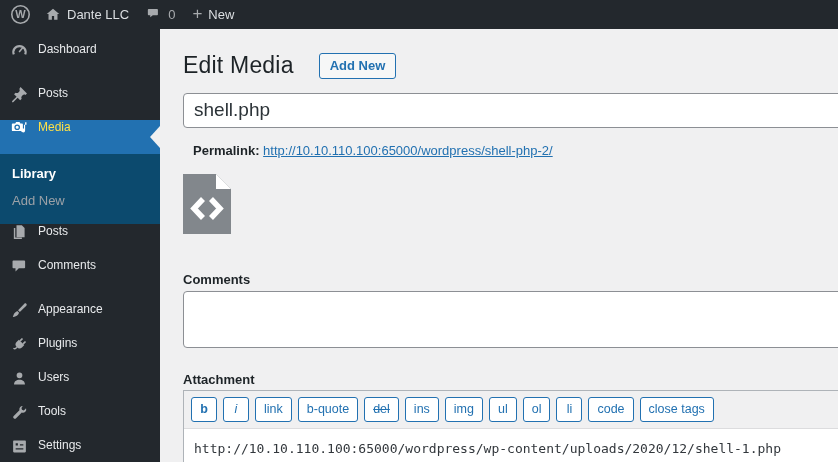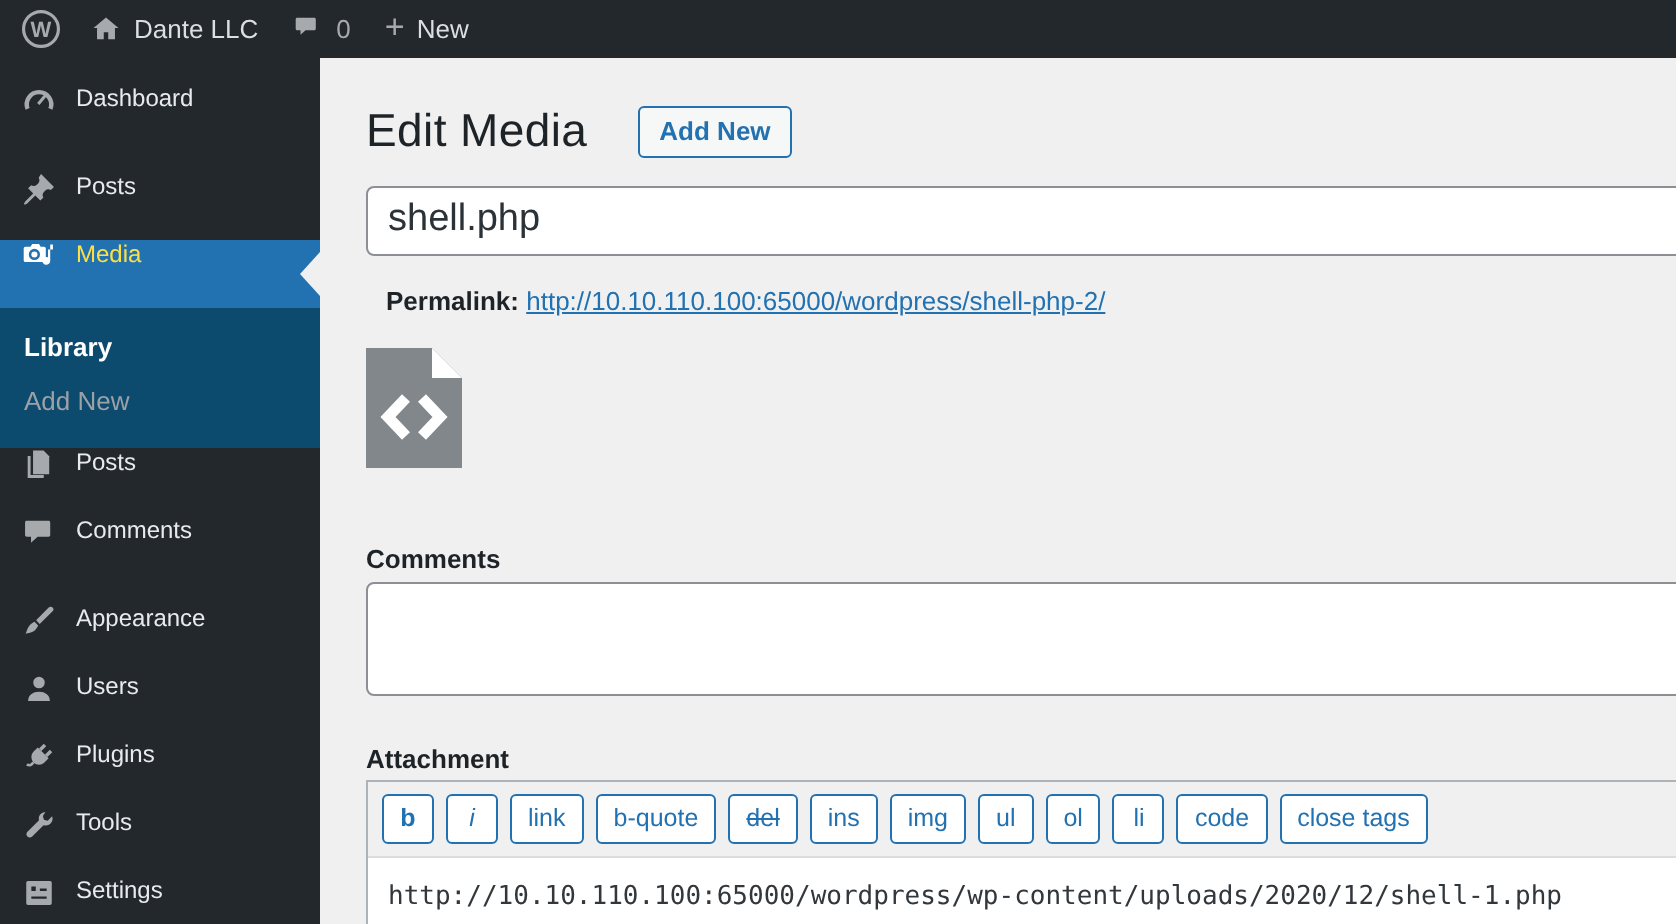--- a/index.html
+++ b/index.html
@@ -252,37 +252,37 @@
       <svg width="17" height="17" viewBox="0 0 20 20">
         <path fill="currentColor" d="M18 2c.8.8.6 1.7 0 2.3l-7.6 7.4-2.1-2.1L15.7 2c.6-.6 1.7-.6 2.3 0zM7.4 10.5l2.1 2.1s-1 2.5-2.7 3.5c-1.3.8-4.6 1.5-4.6 1.5s.9-3.2 1.8-4.4c1-1.5 3.4-2.7 3.4-2.7z"></path>
       </svg>
     </span>
     <span>Appearance</span>
   </div>
 
   <div class="menu-item">
     <span class="mi-icon">
       <svg width="17" height="17" viewBox="0 0 20 20">
-        <path fill="currentColor" d="M10 2.8a3.4 3.4 0 1 1 0 6.8 3.4 3.4 0 0 1 0-6.8zM3.6 17c0-3.4 2.7-5.4 6.4-5.4s6.4 2 6.4 5.4z"></path>
-      </svg>
-    </span>
-    <span>Users</span>
-  </div>
-
-  <div class="menu-item">
-    <span class="mi-icon">
-      <svg width="17" height="17" viewBox="0 0 20 20">
         <g transform="rotate(45 10 10)">
           <path d="M7.5 2.5v4M12.5 2.5v4" stroke="currentColor" stroke-width="2"></path>
           <path fill="currentColor" d="M5.5 6.5h9V10a4.5 4.5 0 0 1-4.5 4.5A4.5 4.5 0 0 1 5.5 10z"></path>
           <path d="M10 14.5v1.6c0 1-.8 1.9-2 1.9" fill="none" stroke="currentColor" stroke-width="1.6"></path>
         </g>
       </svg>
     </span>
     <span>Plugins</span>
+  </div>
+
+  <div class="menu-item">
+    <span class="mi-icon">
+      <svg width="17" height="17" viewBox="0 0 20 20">
+        <path fill="currentColor" d="M10 2.8a3.4 3.4 0 1 1 0 6.8 3.4 3.4 0 0 1 0-6.8zM3.6 17c0-3.4 2.7-5.4 6.4-5.4s6.4 2 6.4 5.4z"></path>
+      </svg>
+    </span>
+    <span>Users</span>
   </div>
 
   <div class="menu-item">
     <span class="mi-icon">
       <svg width="17" height="17" viewBox="0 0 20 20">
         <path fill="currentColor" d="M13.8 2.3a4 4 0 0 0-3.9 5L3.2 14c-.8.8-.8 2 0 2.8.8.8 2 .8 2.8 0l6.7-6.7a4 4 0 0 0 5-5.2l-2.6 2.6-2.2-.6-.6-2.2z"></path>
       </svg>
     </span>
     <span>Tools</span>
   </div>

